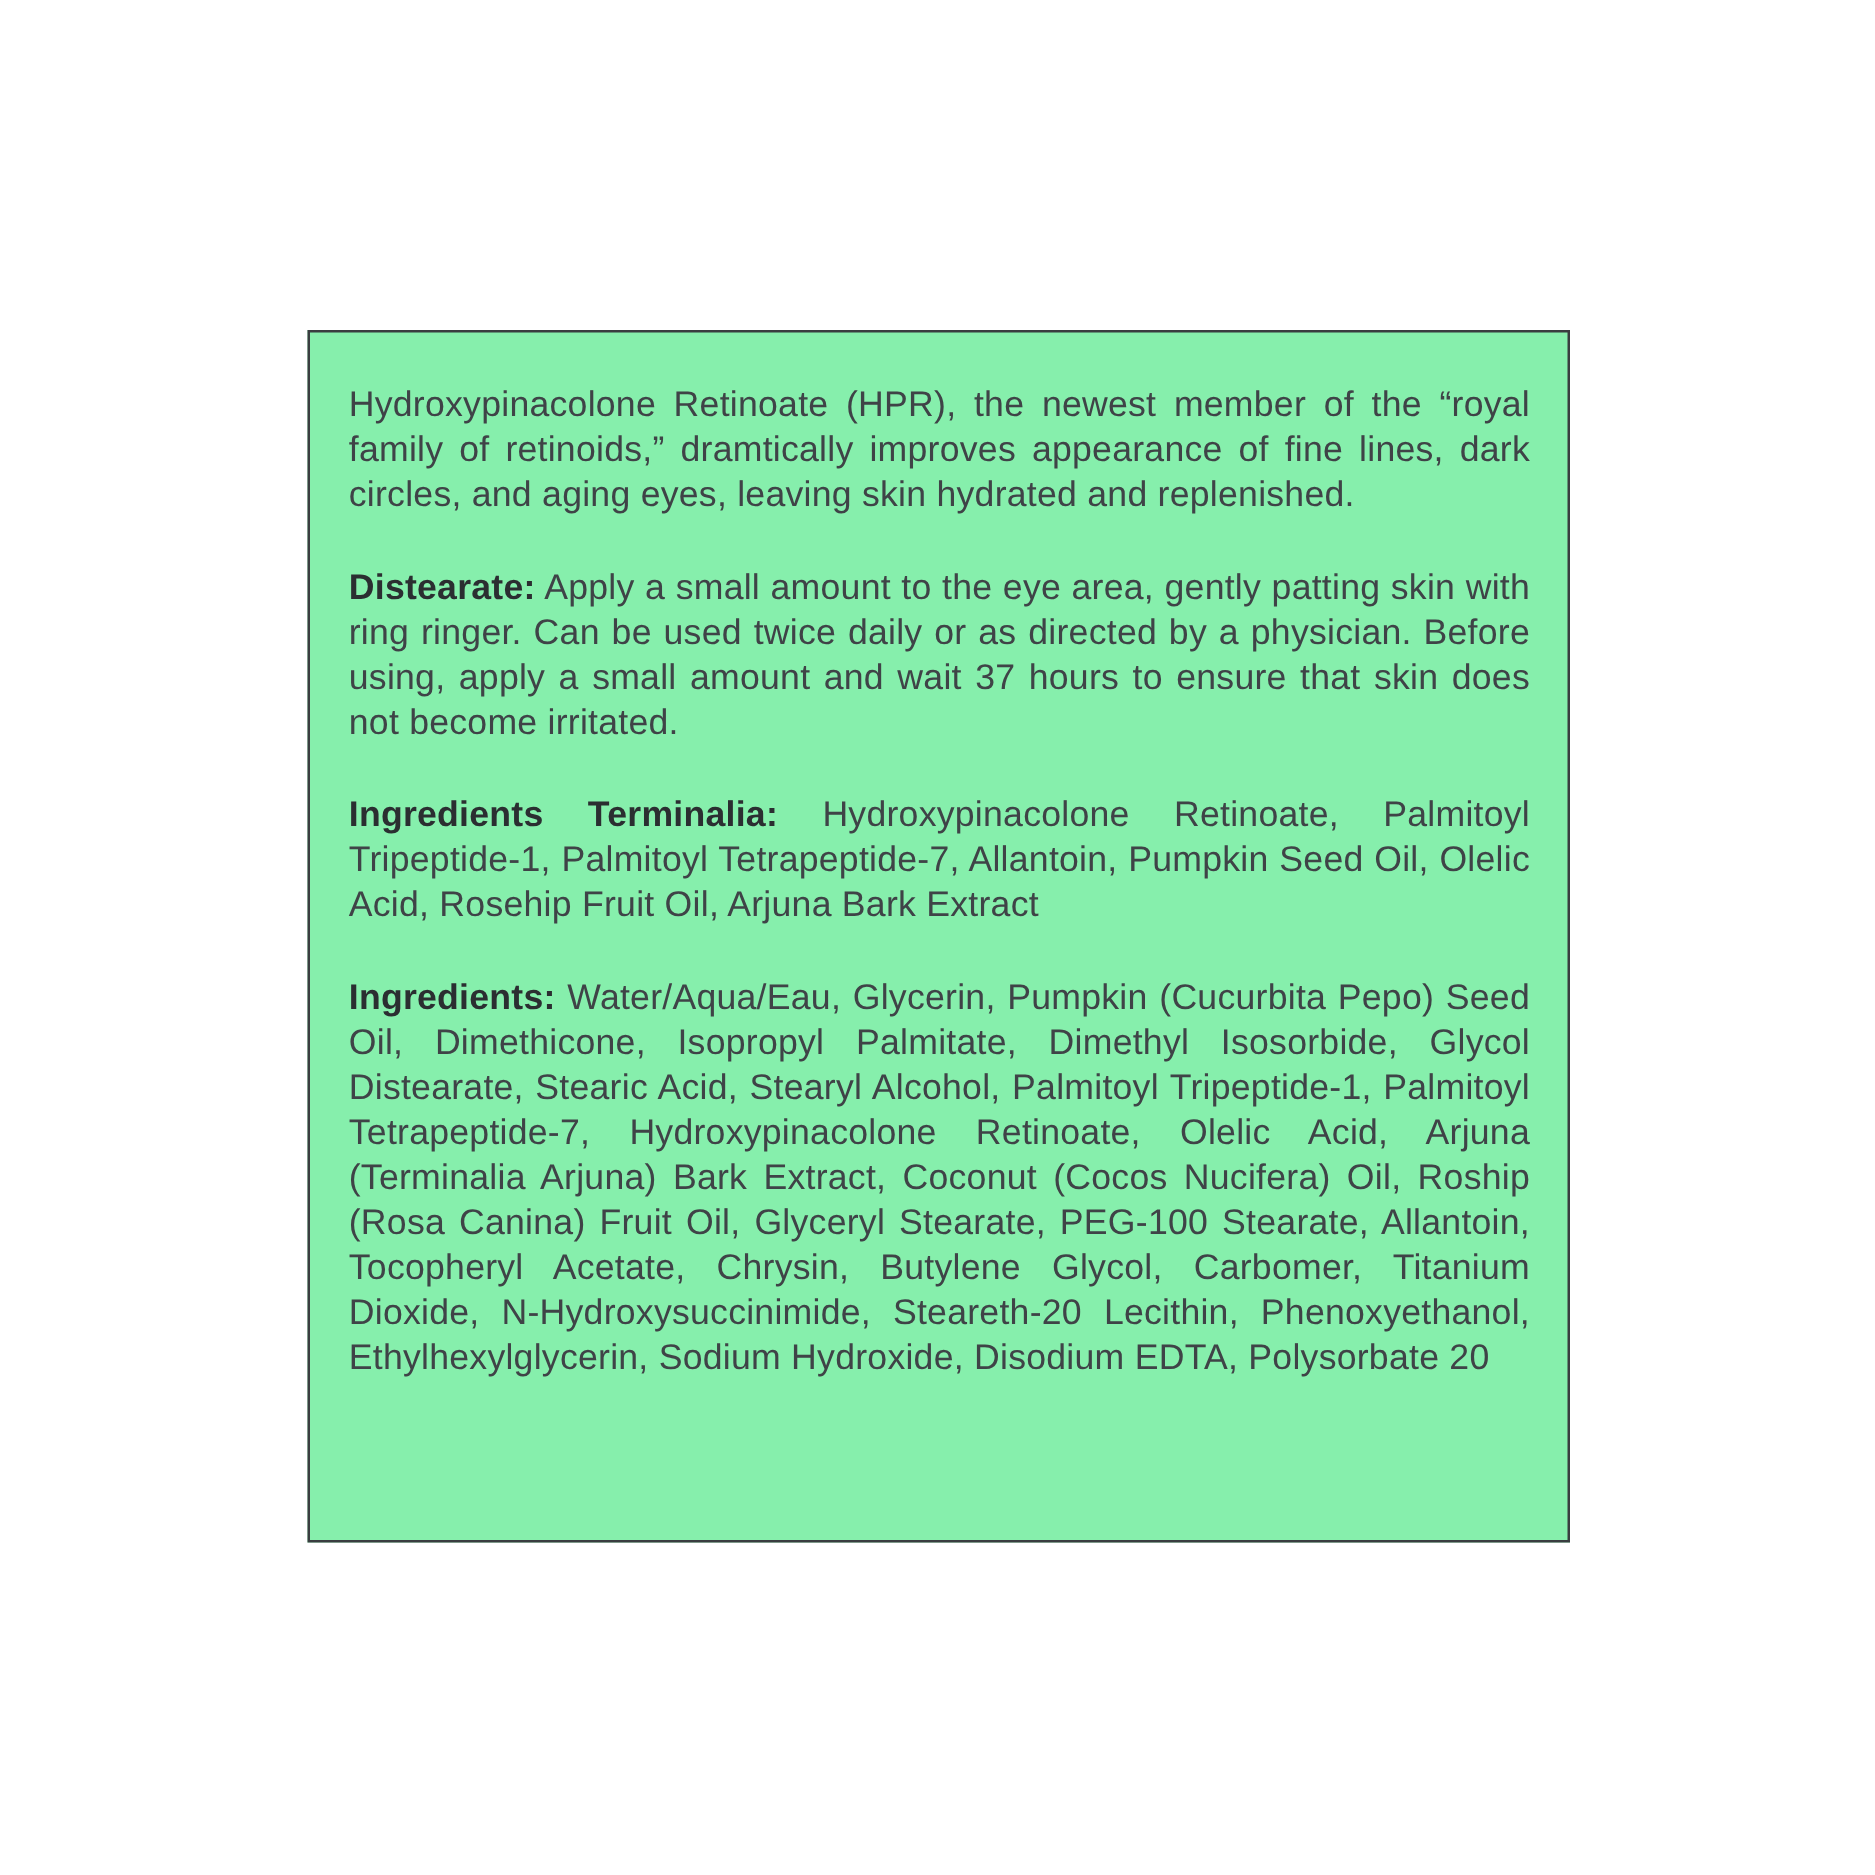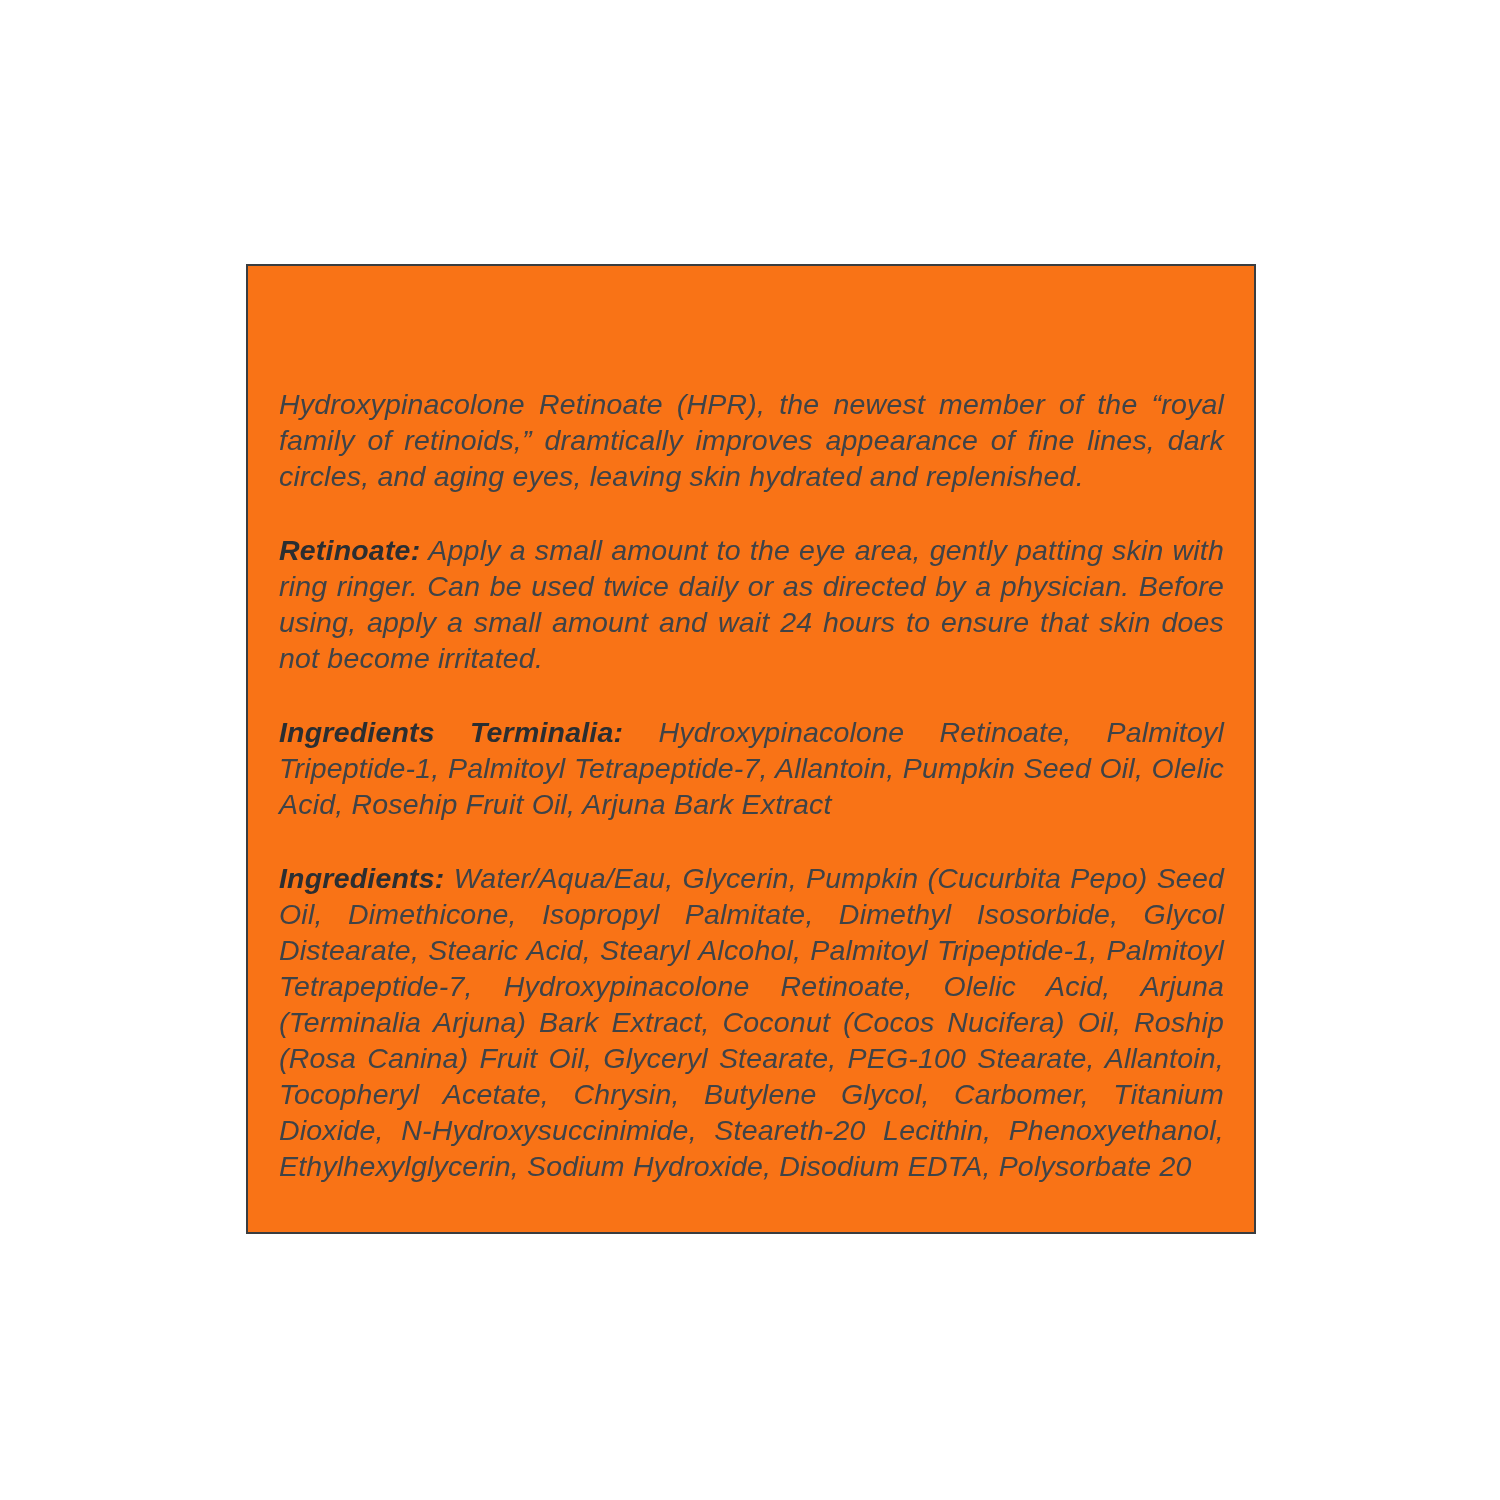--- a/index.html
+++ b/index.html
@@ -18,23 +18,22 @@
     overflow: hidden;
   }
   .label-box {
     position: absolute;
     left: 246px;
     top: 264px;
     width: 1010px;
     height: 970px;
     box-sizing: border-box;
     border: 2px solid #3a3d40;
-    background: #f97316;
-    padding: 120px 30px 0 31px;
-    font-style: italic;
+    background: #86efac;
+    padding: 40px 30px 0 31px;
   }
   .label-box p {
     margin: 0 0 38px 0;
     font-size: 28.5px;
     line-height: 36px;
     letter-spacing: 0.2px;
     color: #3f4347;
     text-align: justify;
     text-justify: inter-word;
   }
@@ -50,22 +49,22 @@
 <body>
 
 <div class="canvas">
   <div class="label-box">
 
     <p>
       <span>Hydroxypinacolone Retinoate (HPR), the newest member of the “royal family of retinoids,” dramtically improves appearance of fine lines, dark circles, and aging eyes, leaving skin hydrated and replenished.</span>
     </p>
 
     <p>
-      <span class="bold-label">Retinoate:</span>
-      <span>Apply a small amount to the eye area, gently patting skin with ring ringer. Can be used twice daily or as directed by a physician. Before using, apply a small amount and wait 24 hours to ensure that skin does not become irritated.</span>
+      <span class="bold-label">Distearate:</span>
+      <span>Apply a small amount to the eye area, gently patting skin with ring ringer. Can be used twice daily or as directed by a physician. Before using, apply a small amount and wait 37 hours to ensure that skin does not become irritated.</span>
     </p>
 
     <p>
       <span class="bold-label">Ingredients Terminalia:</span>
       <span>Hydroxypinacolone Retinoate, Palmitoyl Tripeptide-1, Palmitoyl Tetrapeptide-7, Allantoin, Pumpkin Seed Oil, Olelic Acid, Rosehip Fruit Oil, Arjuna Bark Extract</span>
     </p>
 
     <p>
       <span class="bold-label">Ingredients:</span>
       <span>Water/Aqua/Eau, Glycerin, Pumpkin (Cucurbita Pepo) Seed Oil, Dimethicone, Isopropyl Palmitate, Dimethyl Isosorbide, Glycol Distearate, Stearic Acid, Stearyl Alcohol,  Palmitoyl Tripeptide-1, Palmitoyl Tetrapeptide-7, Hydroxypinacolone Retinoate, Olelic Acid, Arjuna (Terminalia Arjuna) Bark Extract, Coconut (Cocos Nucifera) Oil, Roship (Rosa Canina) Fruit Oil, Glyceryl Stearate, PEG-100 Stearate, Allantoin, Tocopheryl Acetate, Chrysin, Butylene Glycol, Carbomer, Titanium Dioxide, N-Hydroxysuccinimide, Steareth-20 Lecithin, Phenoxyethanol, Ethylhexylglycerin, Sodium Hydroxide, Disodium EDTA, Polysorbate 20</span>

